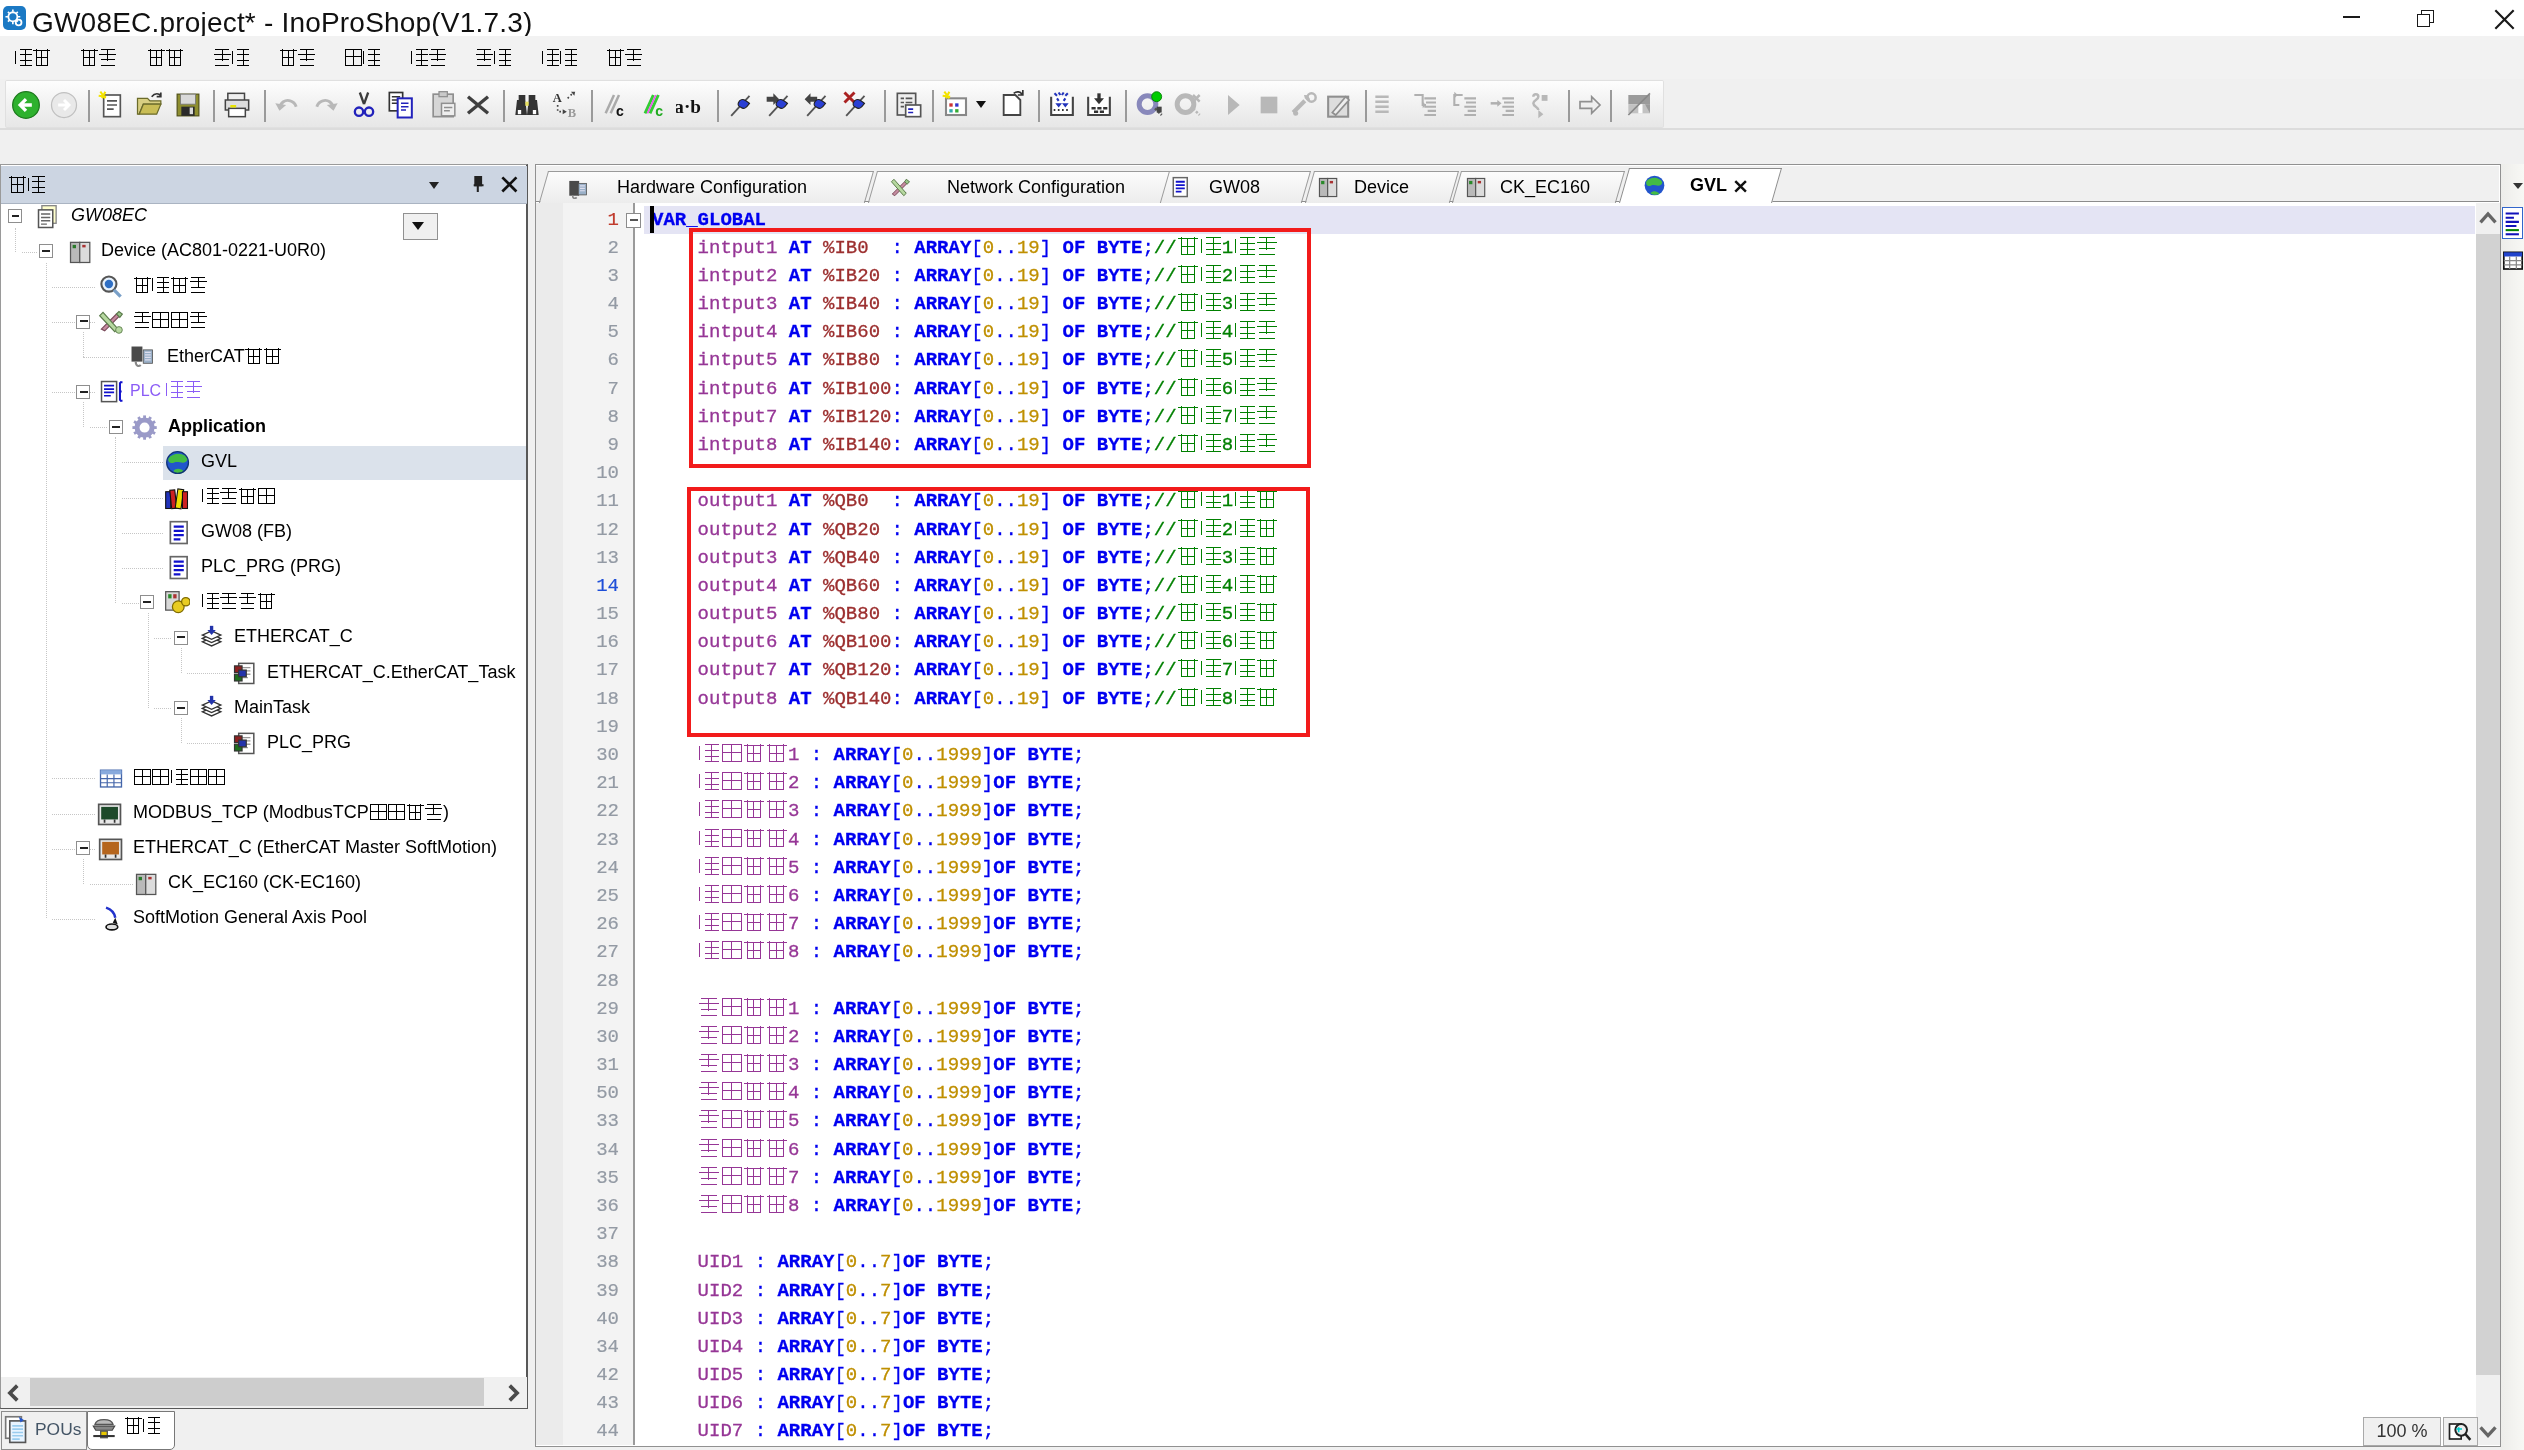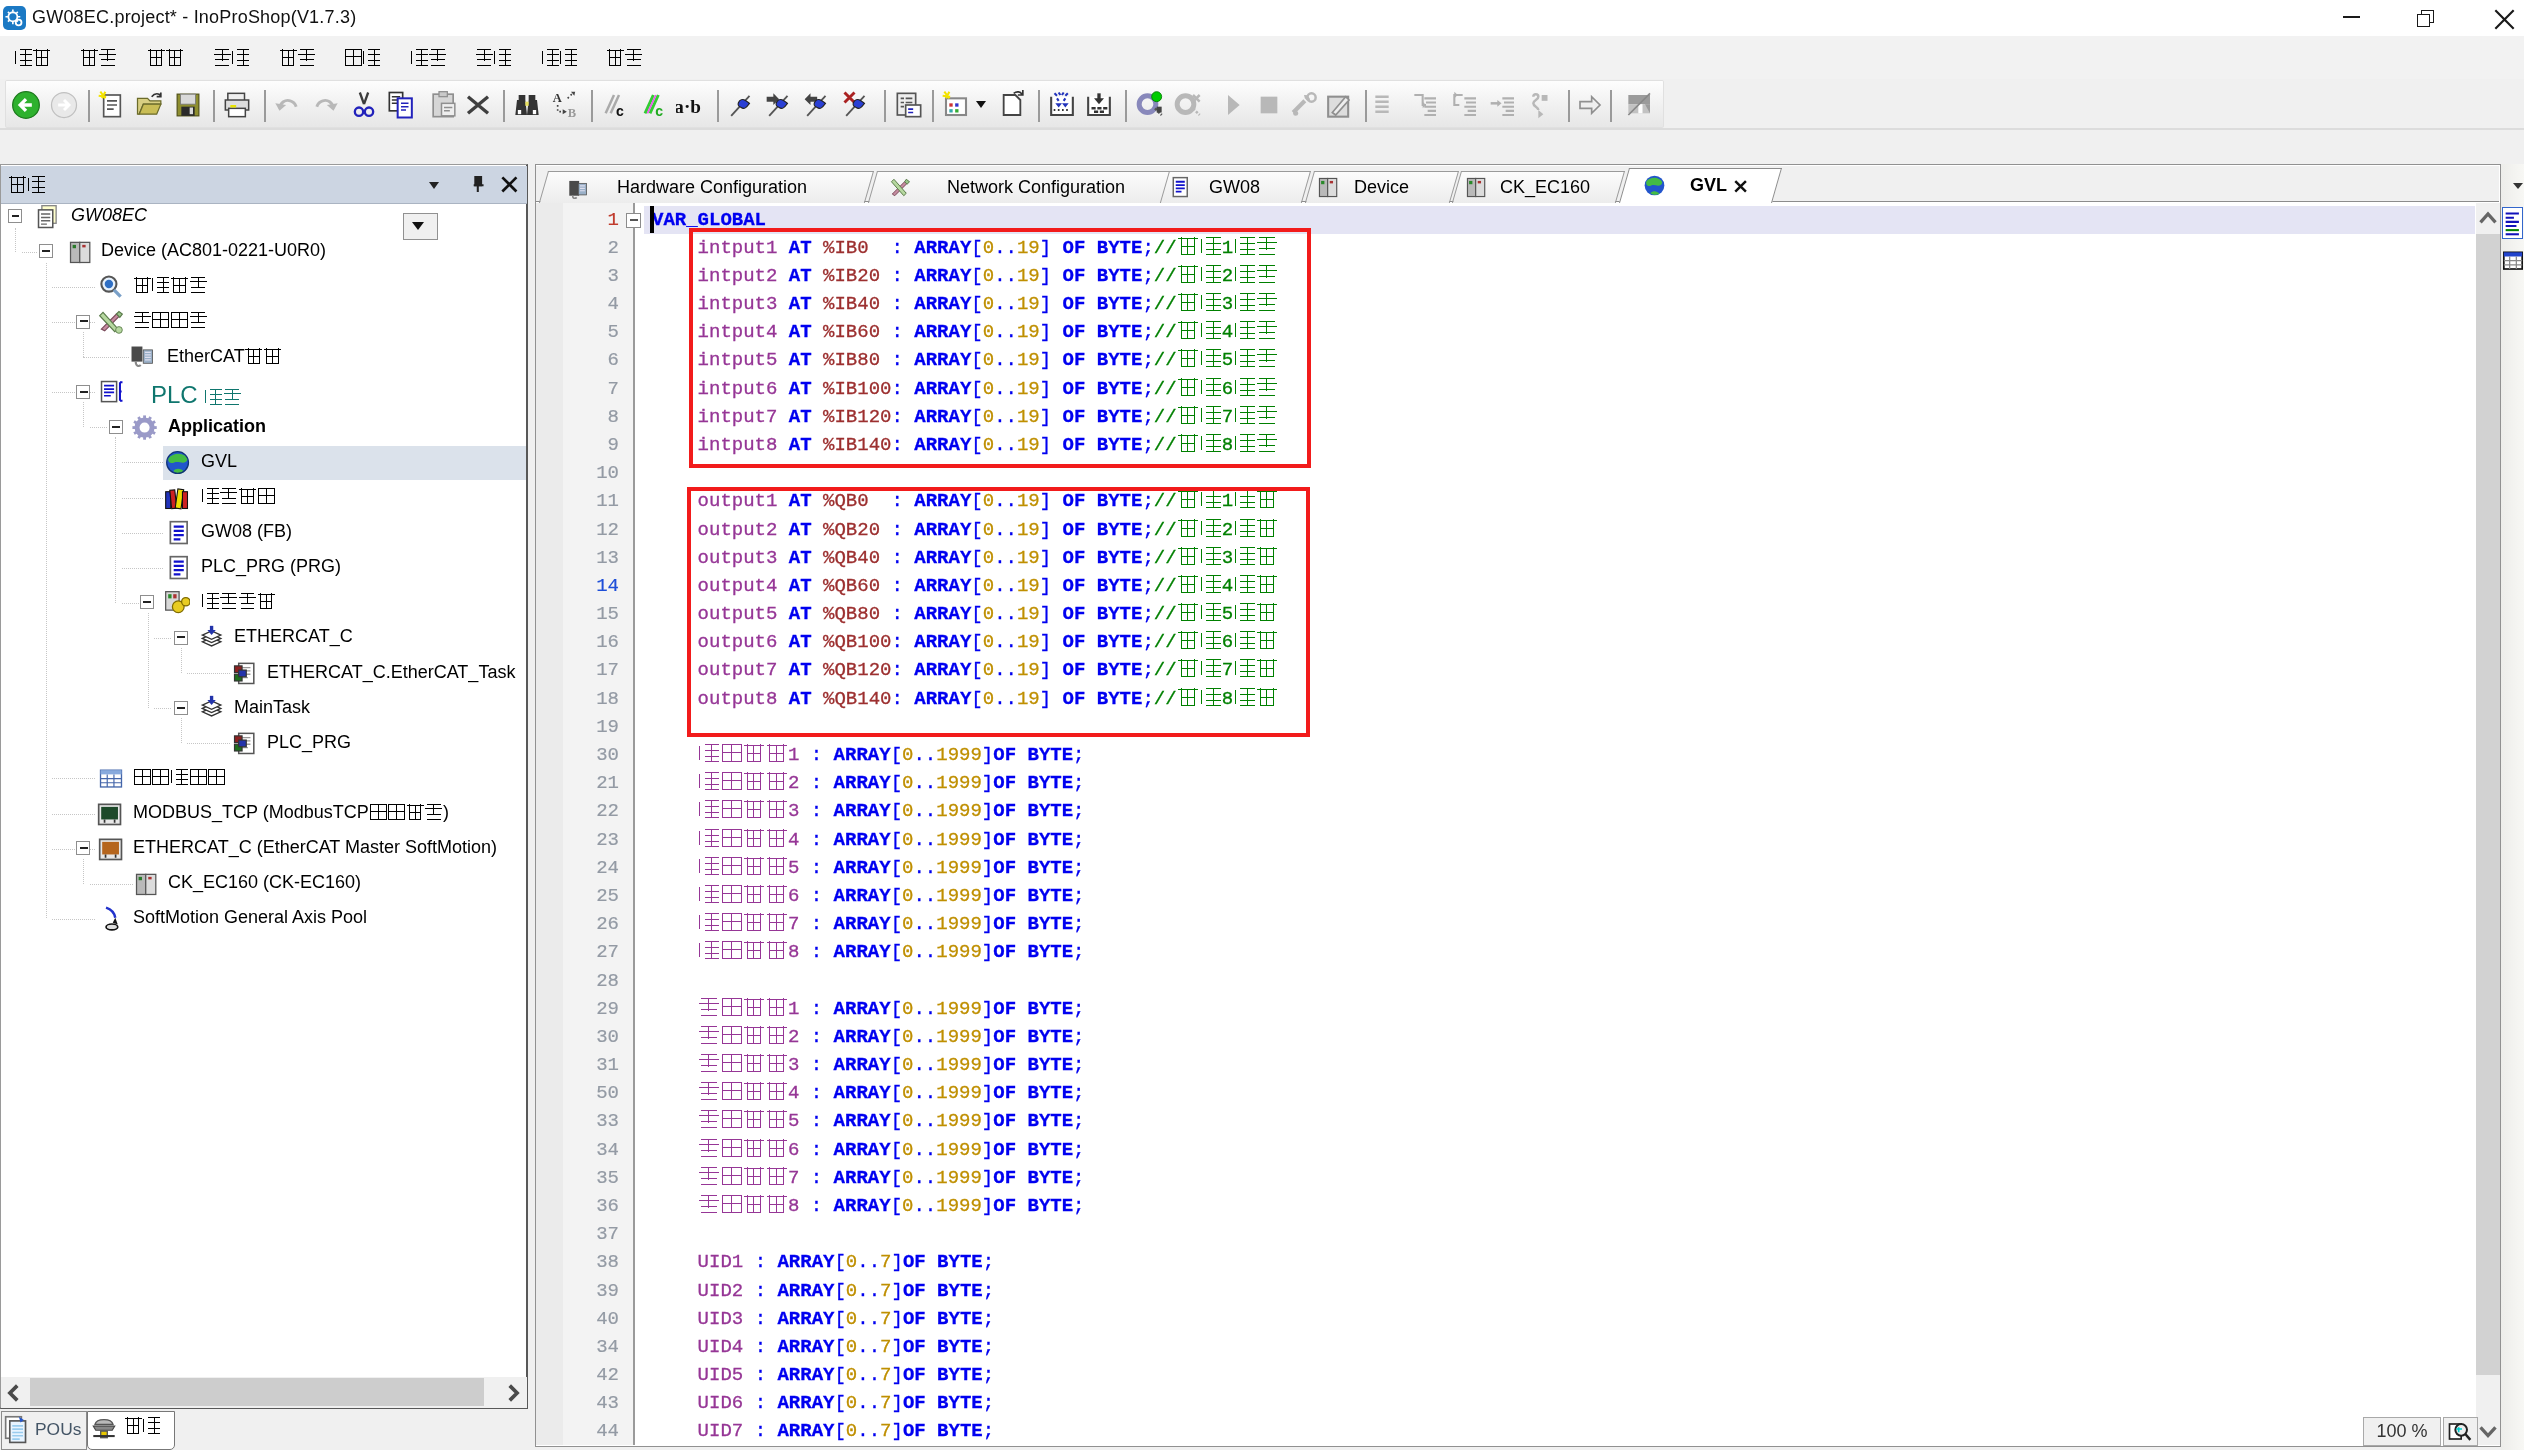--- a/index.html
+++ b/index.html
@@ -42,21 +42,21 @@
 <svg class="abs" style="left:2.5px;top:5.8px" width="23" height="24" viewBox="0 0 28 29">
 <rect x="0" y="0" width="28" height="29" rx="6" fill="#1b79c4"></rect>
 <g fill="none" stroke="#fff" stroke-width="2.2">
 <circle cx="12" cy="13" r="5.5"></circle>
 <circle cx="19" cy="20" r="3.5"></circle>
 </g>
 <g stroke="#fff" stroke-width="2">
 <path d="M12 4v3M12 19v3M3 13h3M18 13h3M6 7l2 2M16 17l2 2M6 19l2-2M16 9l2-2"></path>
 </g>
   </svg>
-<div class="abs" style="left:32px;top:6.6px;font-size:18px;color:#111;letter-spacing:0.2px">GW08EC.project* - InoProShop(V1.7.3)</div>
+<div class="abs" style="left:32px;top:6.6px;font-size:28px;color:#111;letter-spacing:0.2px">GW08EC.project* - InoProShop(V1.7.3)</div>
 <div class="abs" style="left:2343px;top:15.7px;width:17.4px;height:2.5px;background:#1a1a1a"></div>
 <div class="abs" style="left:2421px;top:10px;width:13.3px;height:13.3px;border:1.9px solid #1a1a1a;background:#fff"></div>
 <div class="abs" style="left:2417px;top:14px;width:13.3px;height:13.3px;border:1.9px solid #1a1a1a;background:#fff"></div>
 <svg class="abs" style="left:2492px;top:6.6px" width="25" height="25" viewBox="0 0 30 30">
     <path d="M4 4 L26 26 M26 4 L4 26" stroke="#1a1a1a" stroke-width="2.6"></path>
   </svg>
 <div class="abs" style="left:0;top:36px;width:2525px;height:43px;background:#f2f2f2"></div>
 <div class="abs" style="left:14px;top:49px;color:#000"><span class="g u gd"><i></i><i></i><i></i><i></i><i></i><i></i></span><span class="g u gc"><i></i><i></i><i></i><i></i><i></i><i></i></span></div>
 <div class="abs" style="left:80px;top:49px;color:#000"><span class="g u gc"><i></i><i></i><i></i><i></i><i></i><i></i></span><span class="g u gb"><i></i><i></i><i></i><i></i><i></i><i></i></span></div>
 <div class="abs" style="left:147px;top:49px;color:#000"><span class="g u gc"><i></i><i></i><i></i><i></i><i></i><i></i></span><span class="g u gc"><i></i><i></i><i></i><i></i><i></i><i></i></span></div>
@@ -361,21 +361,21 @@
     <path d="M8 21c0 6 4 6 6 4" stroke="#888" stroke-width="2.5" fill="none"></path>
   </svg>
 <div class="abs" style="left:167px;top:346px;font-size:18px;color:#000;white-space:nowrap">EtherCAT<span class="g u gc"><i></i><i></i><i></i><i></i><i></i><i></i></span><span class="g u gc"><i></i><i></i><i></i><i></i><i></i><i></i></span></div>
 <div class="abs" style="left:76px;top:385px;width:14px;height:14px;background:#fff;border:1.1px solid #8e8e8e"></div>
 <div class="abs" style="left:80px;top:391px;width:7.5px;height:1.8px;background:#222"></div>
 <svg class="abs" style="left:99px;top:379px" width="26" height="26" viewBox="0 0 31 31">
     <rect x="3" y="3" width="18" height="24" fill="#fff" stroke="#555" stroke-width="1.8"></rect>
     <path d="M6 8h12M6 12h12M6 16h12M6 20h8" stroke="#1111cc" stroke-width="2"></path>
     <path d="M25 4v22m0-22h3m-3 22h3m-3-11h2" stroke="#1111cc" stroke-width="2.4" fill="none"></path>
   </svg>
-<div class="abs" style="left:151px;top:381px;font-size:24px;color:#0f766e;white-space:nowrap">PLC <span class="g u gd"><i></i><i></i><i></i><i></i><i></i><i></i></span><span class="g u gb"><i></i><i></i><i></i><i></i><i></i><i></i></span></div>
+<div class="abs" style="left:130px;top:381px;font-size:16px;color:#8b5cf6;white-space:nowrap">PLC <span class="g u gd"><i></i><i></i><i></i><i></i><i></i><i></i></span><span class="g u gb"><i></i><i></i><i></i><i></i><i></i><i></i></span></div>
 <div class="abs" style="left:109px;top:420px;width:14px;height:14px;background:#fff;border:1.1px solid #8e8e8e"></div>
 <div class="abs" style="left:112px;top:426px;width:7.5px;height:1.8px;background:#222"></div>
 <svg class="abs" style="left:132px;top:415px" width="26" height="26" viewBox="0 0 31 31">
     <circle cx="15" cy="15" r="9" fill="none" stroke="#9a9ac8" stroke-width="6"></circle>
     <g stroke="#9a9ac8" stroke-width="3.4">
       <line x1="26.0" y1="15.0" x2="29.5" y2="15.0"></line>
       <line x1="24.5" y1="20.5" x2="27.6" y2="22.2"></line>
       <line x1="20.5" y1="24.5" x2="22.2" y2="27.6"></line>
       <line x1="15.0" y1="26.0" x2="15.0" y2="29.5"></line>
       <line x1="9.5" y1="24.5" x2="7.8" y2="27.6"></line>

